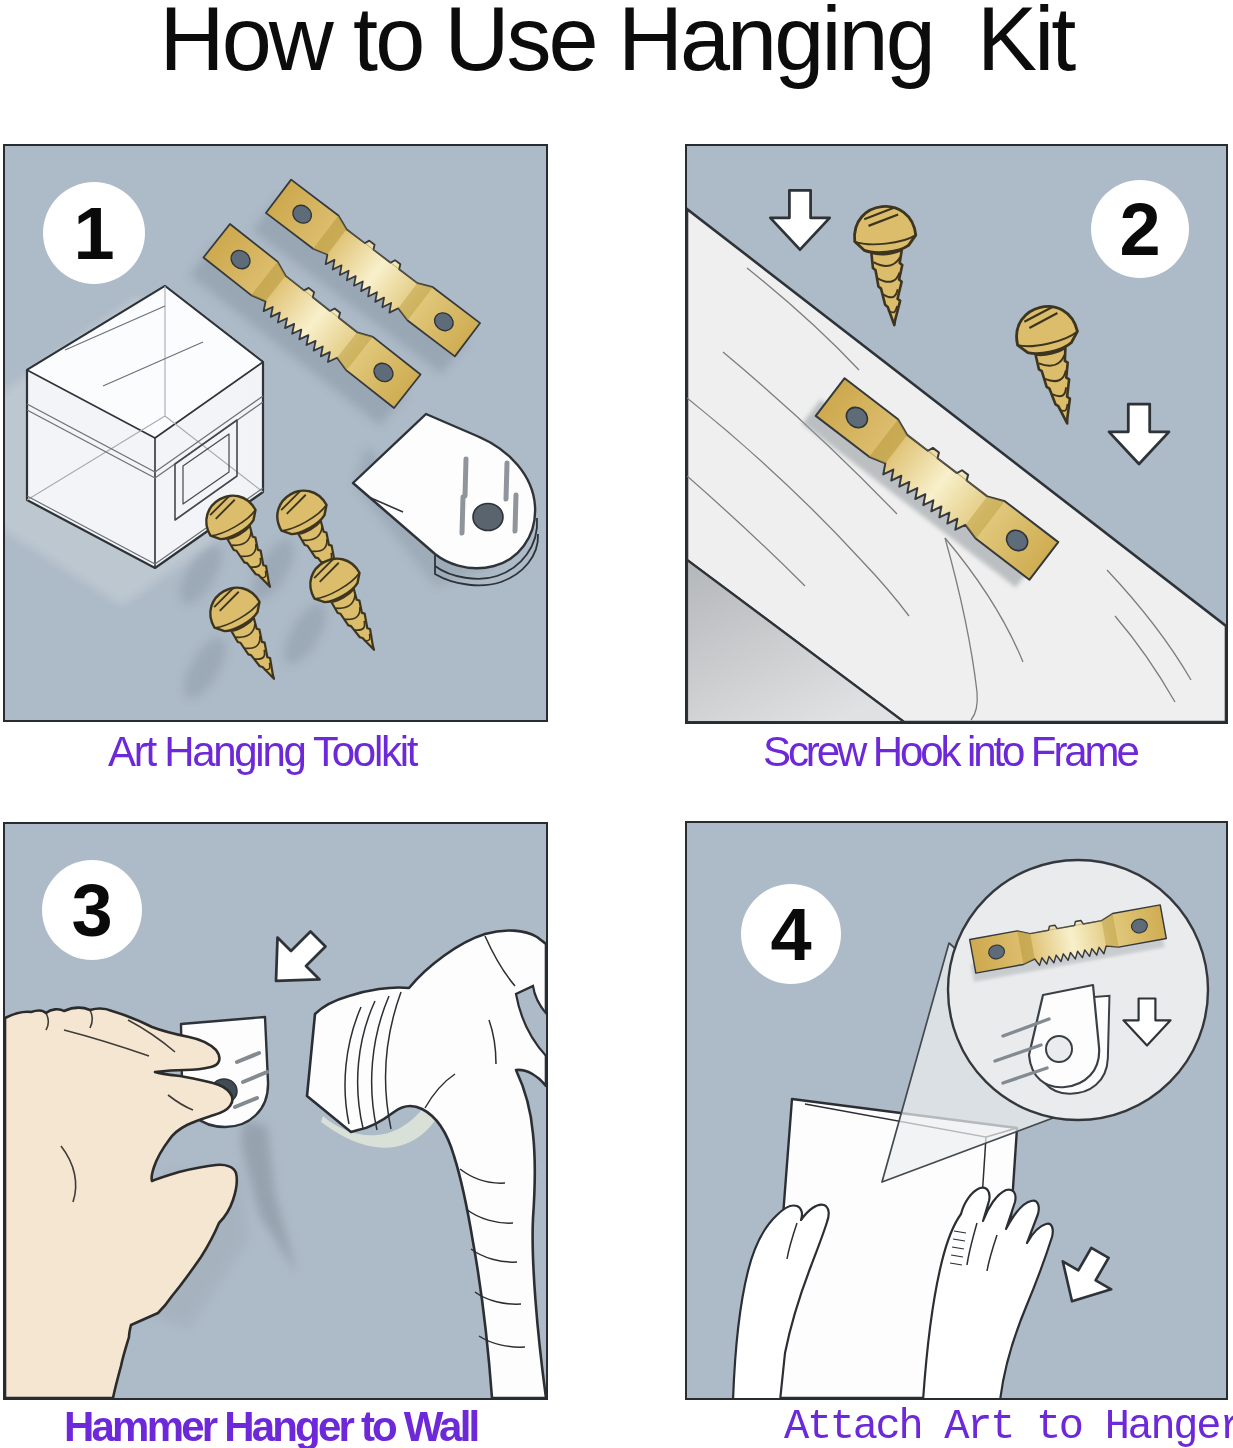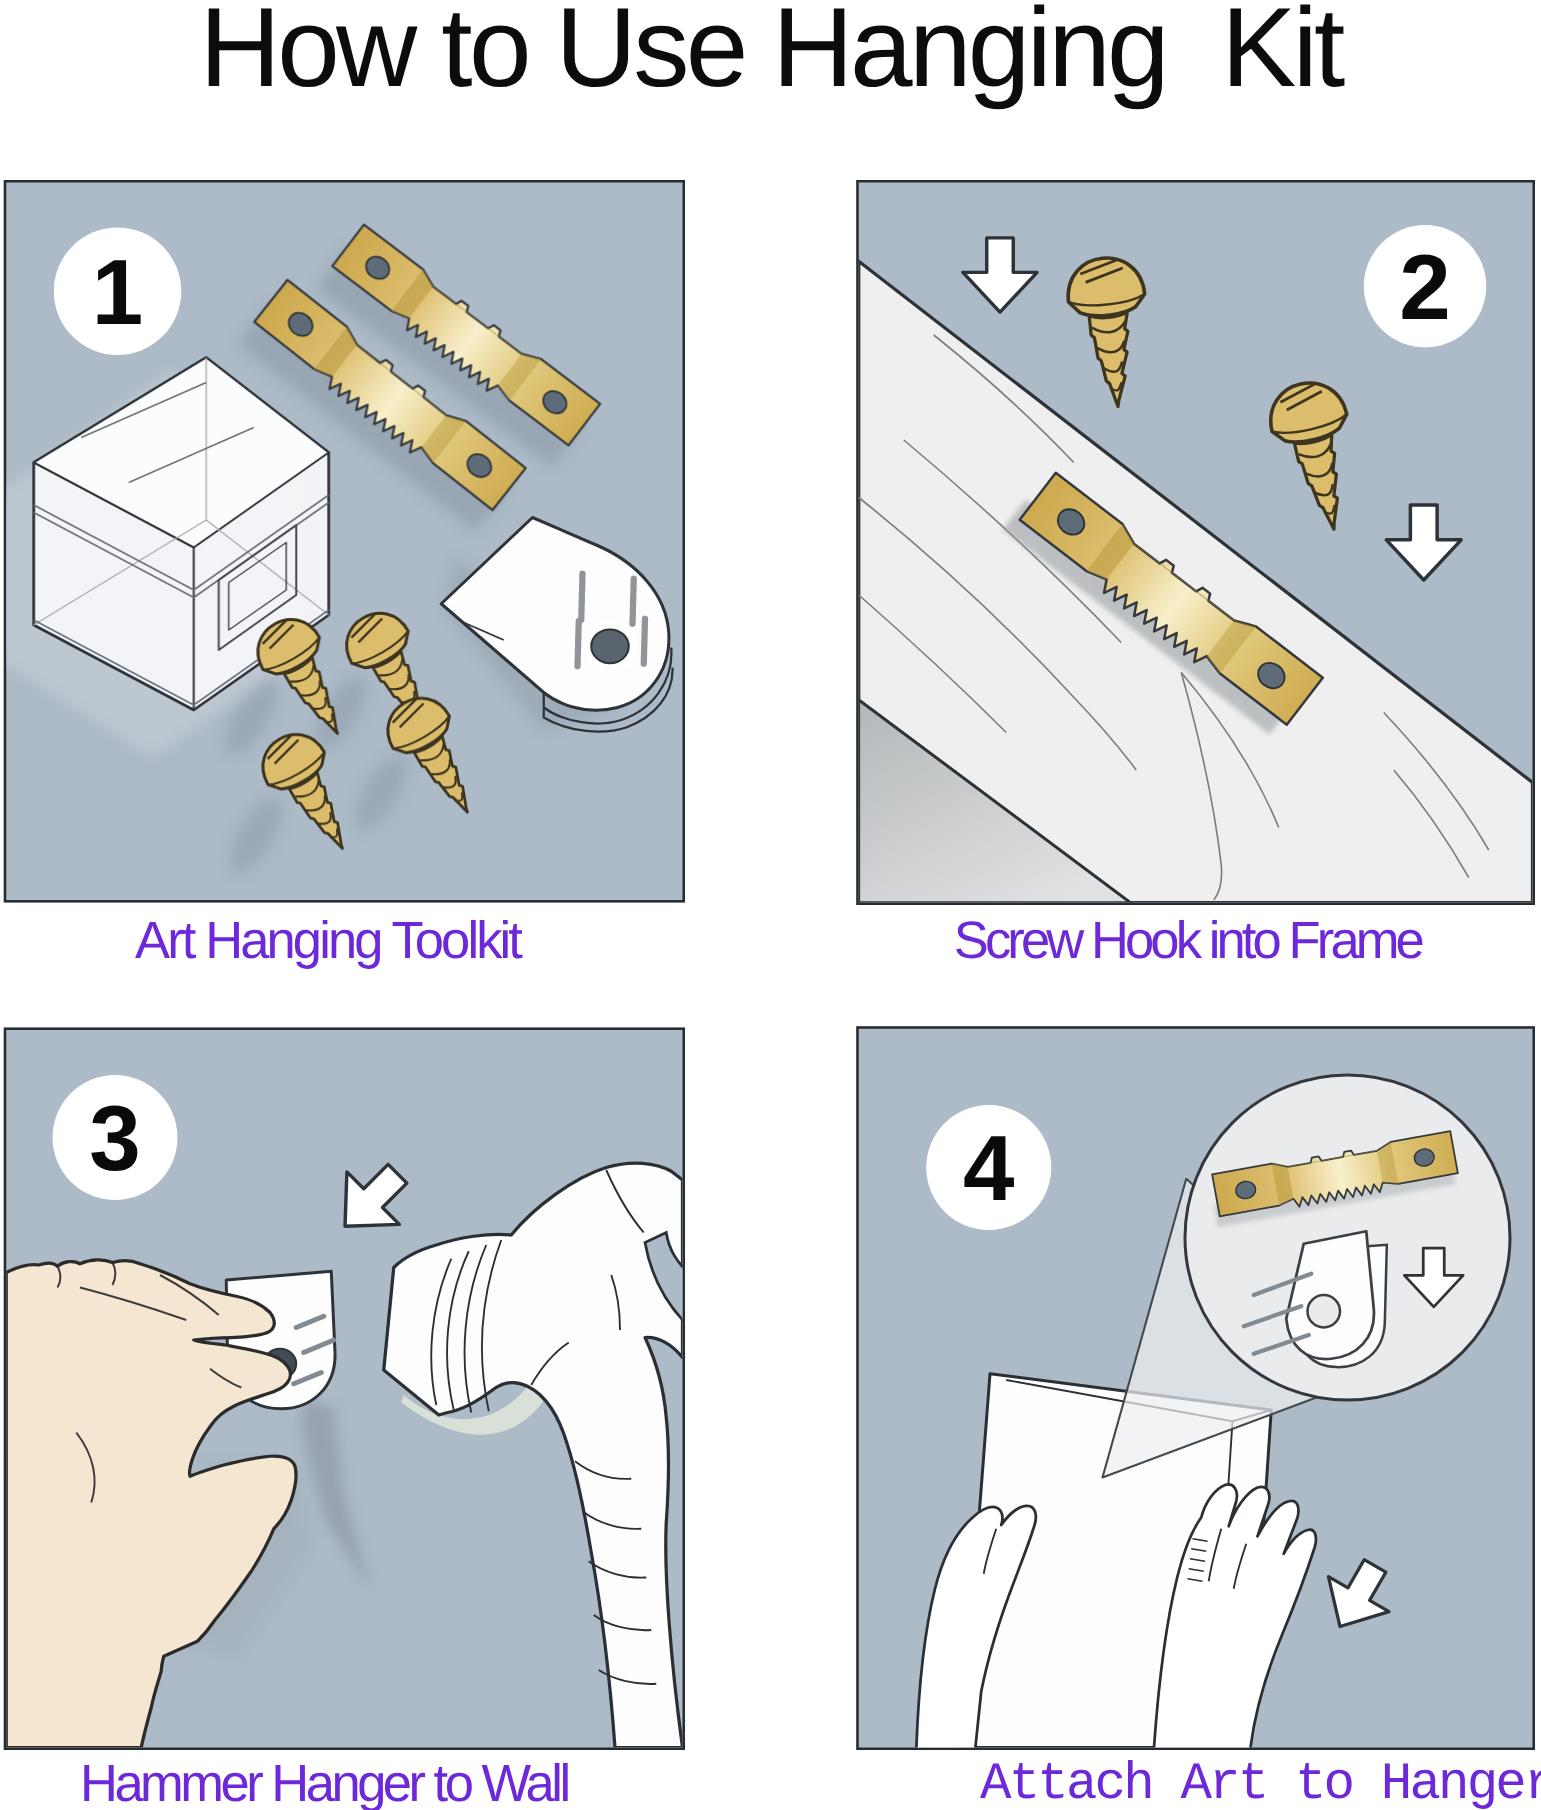--- a/index.html
+++ b/index.html
@@ -336,14 +336,14 @@
         <use href="#arrowD"></use>
       </g>
 
  <circle cx="104" cy="111" r="50" fill="#fff"></circle>
  <text x="104" y="137" font-size="74" font-weight="bold" fill="#0a0a0a" text-anchor="middle">4</text>
 </svg>
 </div>
 
 <div class="cap" id="c1" style="left:108px;top:731px;letter-spacing:-2.3px;">Art Hanging Toolkit</div>
 <div class="cap" id="c2" style="left:763px;top:731px;letter-spacing:-3.1px;">Screw Hook into Frame</div>
-<div class="cap" id="c3" style="left:64px;top:1406px;letter-spacing:-2.8px;">Hammer Hanger to Wall</div>
+<div class="cap" id="c3" style="left:64px;top:1406px;letter-spacing:-2.8px;font-weight:bold;">Hammer Hanger to Wall</div>
 <div class="cap" id="c4" style="left:784px;top:1406px;letter-spacing:-2.3px;font-family:Liberation Mono, monospace;">Attach Art to Hanger</div>
 
 </body></html>

